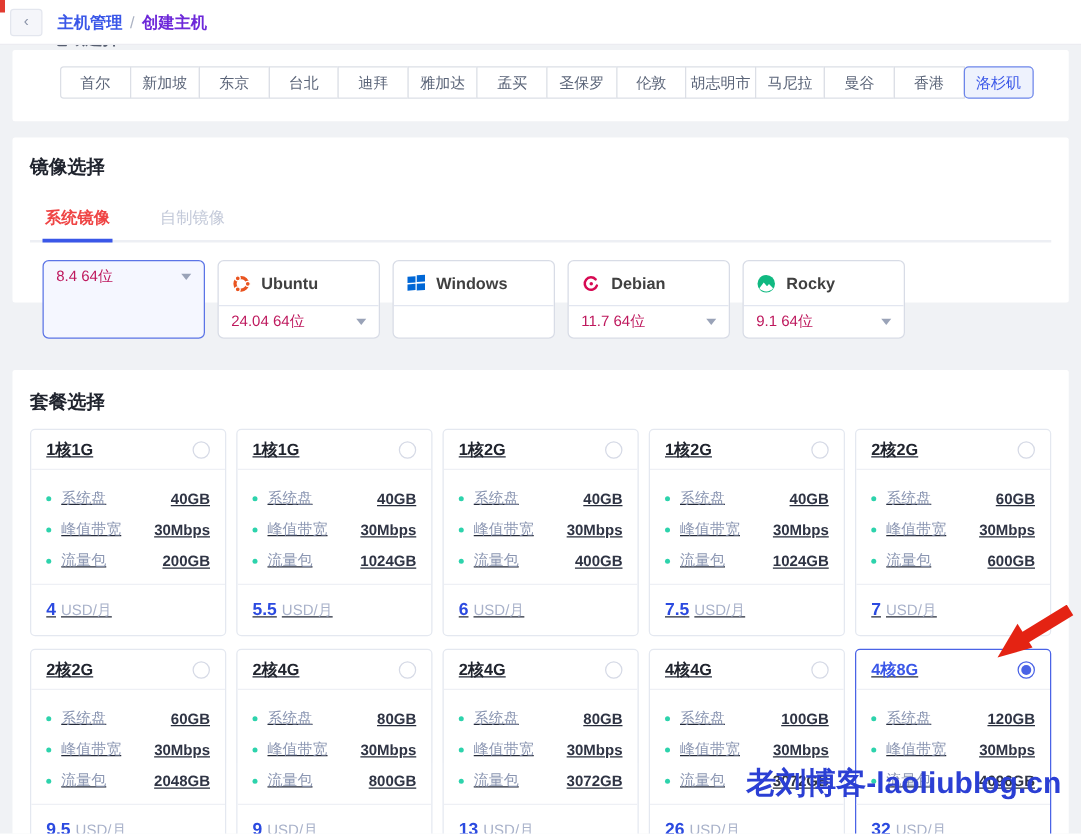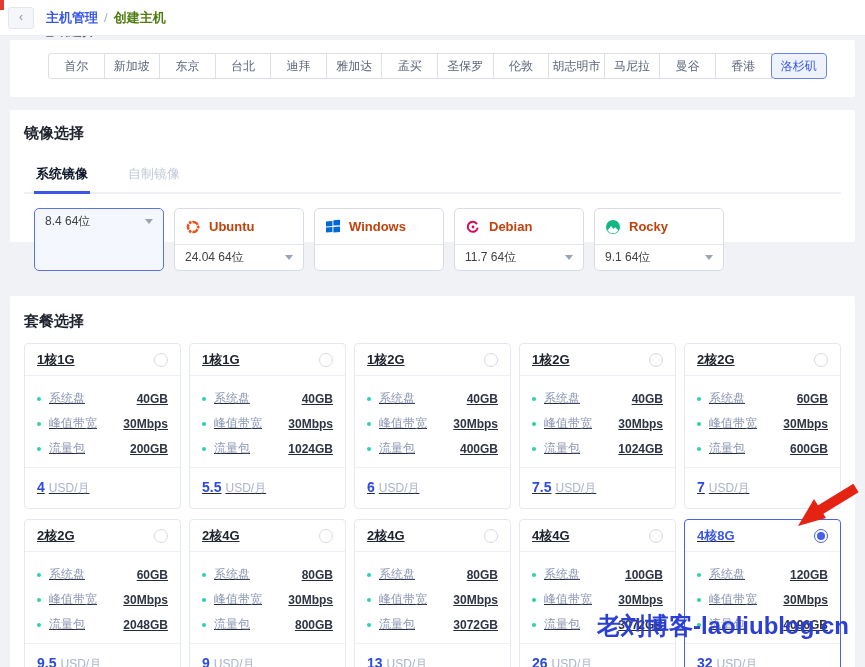--- a/index.html
+++ b/index.html
@@ -15,21 +15,21 @@
     border-bottom:1px solid #ececf1;z-index:10;display:flex;align-items:center;
   }
   .corner-artifact{position:absolute;left:0;top:0;width:4px;height:10px;background:#e23b30;z-index:11;}
   .back-btn{
     width:24px;height:20px;margin-left:8px;border:1px solid #e3e6ee;border-radius:3px;
     background:#f5f6fa;color:#8a93a8;font-size:12px;line-height:18px;text-align:center;cursor:pointer;
   }
   .breadcrumb{margin-left:12px;display:flex;align-items:center;font-weight:bold;}
   .bc-link{color:#3a57e8;cursor:pointer;}
   .bc-sep{color:#aab1c2;margin:0 6px;font-weight:normal;}
-  .bc-current{color:#4d7c0f;}
+  .bc-current{color:#6d28d9;}
   
   .clipped-title{position:absolute;left:40px;top:22px;z-index:1;font-weight:bold;font-size:14px;color:#565e70;}
   
   .panel{position:absolute;left:10px;width:845px;background:#fff;border-radius:2px;box-sizing:border-box;}
   .panel-region{top:40px;height:57px;padding:13px 28px;}
   .panel-image{top:110px;height:132px;padding:14px 14px 0;}
   .panel-plan{top:296px;height:423px;padding:16px 14px 0;}
   .section-title{font-size:15px;font-weight:bold;color:#20242e;}
   
   .region-group{display:flex;margin-left:10px;}
@@ -38,33 +38,33 @@
     background:#fff;color:#5a6478;font-size:12px;line-height:24px;text-align:center;
     cursor:pointer;font-family:inherit;padding:0;
   }
   .region-btn:first-child{margin-left:0;border-radius:3px 0 0 3px;}
   .region-btn.selected{
     background:#eef2fd;border:1px solid #6c85ea;color:#3a57e8;border-radius:4px;position:relative;z-index:1;
   }
   
   .tabs{display:flex;margin-top:16px;border-bottom:2px solid #edeff4;padding-left:10px;}
   .tab{padding:6px 2px 8px;margin-right:36px;font-size:13px;cursor:pointer;}
-  .tab.active{color:#0f172a;font-weight:bold;border-bottom:3px solid #3a57e8;margin-bottom:-2px;}
+  .tab.active{color:#ef4444;font-weight:bold;border-bottom:3px solid #3a57e8;margin-bottom:-2px;}
   .tab.inactive{color:#c3c9d9;}
   
   .os-row{display:flex;gap:10px;margin-top:14px;padding-left:10px;}
   .os-card{width:128px;border:1px solid #d8dce6;border-radius:5px;background:#fff;overflow:hidden;cursor:pointer;}
   .os-card.selected{border:1px solid #5b74e6;background:#f5f7ff;}
   .os-top{display:flex;align-items:center;height:35px;padding:0 10px;border-bottom:1px solid #e2e6f0;}
   .os-card.selected .os-top{border-bottom:1px solid #cdd8f3;}
   .os-icon{width:16px;height:16px;margin-right:8px;display:inline-flex;}
   .os-icon svg{width:16px;height:16px;}
-  .os-name{font-weight:bold;font-size:13px;color:#c2410c;}
+  .os-name{font-weight:bold;font-size:13px;color:#404040;}
   .os-card.selected .os-name{color:#2c3650;}
-  .os-version{display:flex;align-items:center;justify-content:space-between;height:25px;padding:0 10px;font-size:12px;color:#404040;cursor:pointer;}
+  .os-version{display:flex;align-items:center;justify-content:space-between;height:25px;padding:0 10px;font-size:12px;color:#be185d;cursor:pointer;}
   .chev{width:0;height:0;border-left:4px solid transparent;border-right:4px solid transparent;border-top:5px solid #9aa3b8;}
   
   .plan-rows{margin-top:12px;}
   .plan-row{display:flex;gap:8px;margin-bottom:10px;text-decoration:underline;}
   .plan-card{flex:1;border:1px solid #e4e8f0;border-radius:4px;background:#fff;overflow:hidden;cursor:pointer;}
   .plan-card.selected{border:1px solid #4a63e6;}
   .plan-header{display:flex;align-items:center;justify-content:space-between;height:31px;padding:0 12px;border-bottom:1px solid #eef0f5;}
   .plan-title{font-weight:bold;font-size:13px;color:#20242e;}
   .plan-card.selected .plan-title{color:#3a57e8;}
   .radio{width:14px;height:14px;border:1px solid #d6dae6;border-radius:50%;background:#fff;position:relative;box-sizing:border-box;}

